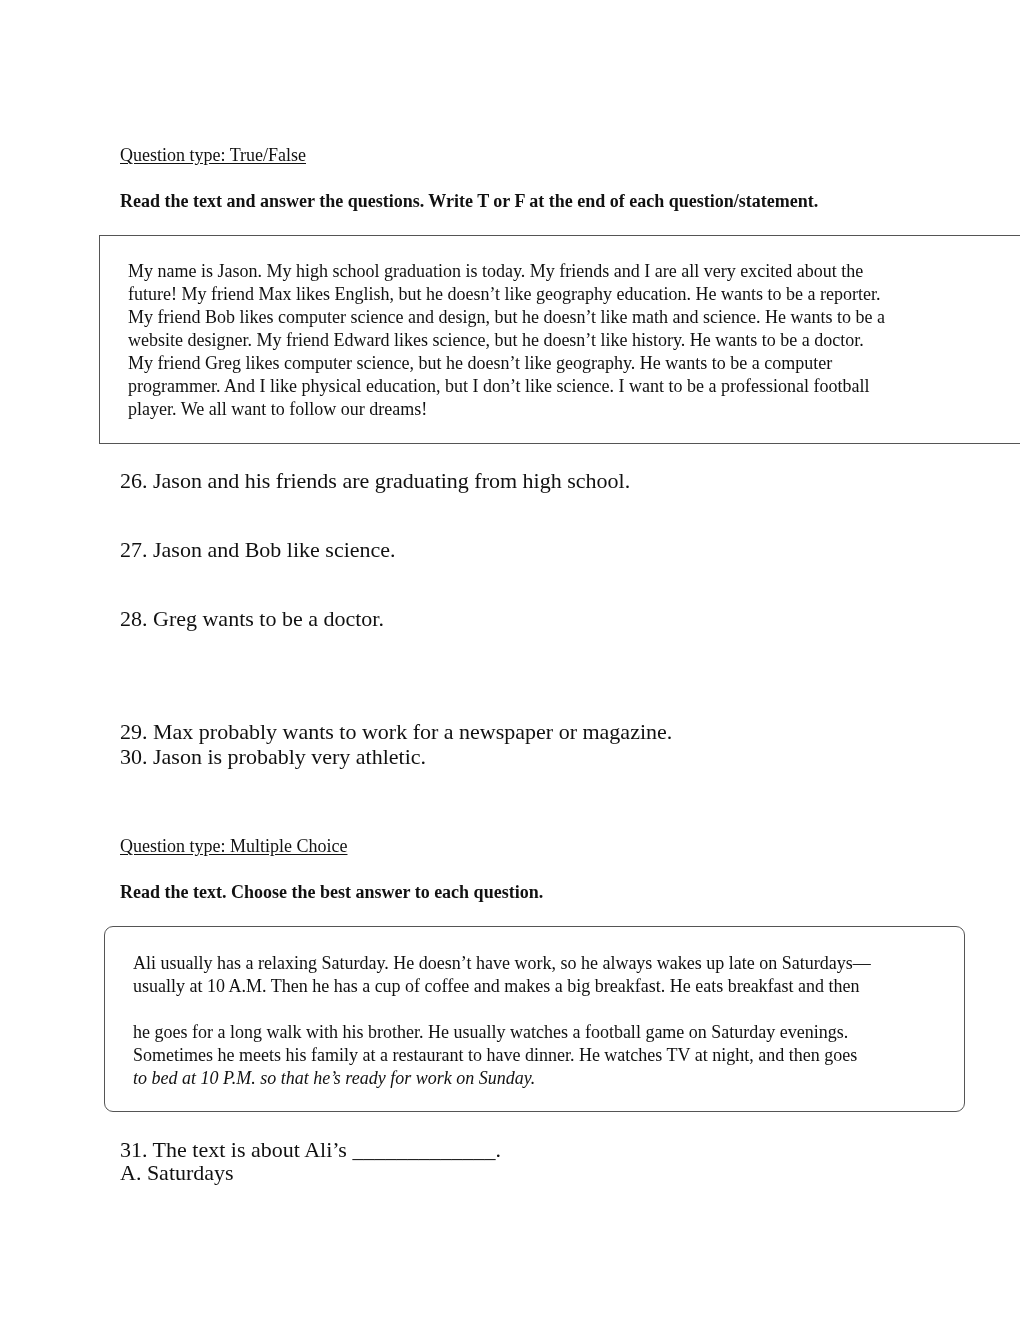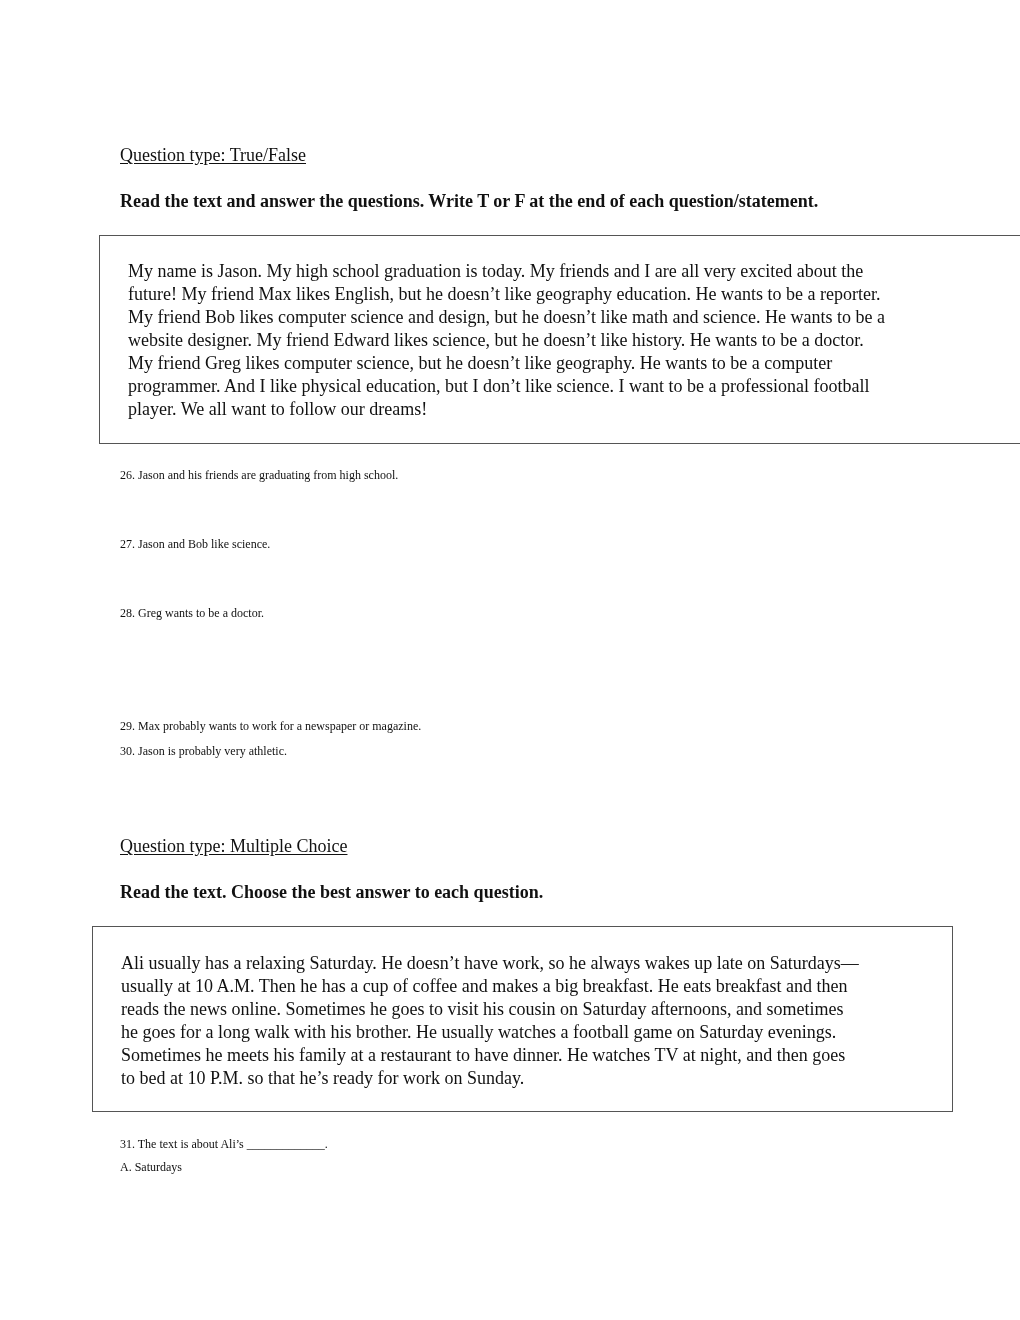--- a/index.html
+++ b/index.html
@@ -32,21 +32,21 @@
       box-sizing: border-box;
     }
     .passage-line {
       position: absolute;
       left: 28px;
       font-size: 18px;
       white-space: nowrap;
       line-height: 23px;
     }
     .question {
-      font-size: 12px;
+      font-size: 22px;
       white-space: nowrap;
     }
   </style>
 </head>
 <body>
 
 <div class="abs section-label" style="left:120px; top:145px;">Question type: True/False</div>
 
 <div class="abs instructions" style="left:120px; top:191px;">Read the text and answer the questions. Write T or F at the end of each question/statement.</div>
 
@@ -63,23 +63,22 @@
 <div class="abs question" style="left:120px; top:468px;">26. Jason and his friends are graduating from high school.</div>
 <div class="abs question" style="left:120px; top:537px;">27. Jason and Bob like science.</div>
 <div class="abs question" style="left:120px; top:606px;">28. Greg wants to be a doctor.</div>
 <div class="abs question" style="left:120px; top:675px;margin-top:44px;">29. Max probably wants to work for a newspaper or magazine.</div>
 <div class="abs question" style="left:120px; top:744px;">30. Jason is probably very athletic.</div>
 
 <div class="abs section-label" style="left:120px; top:836px;">Question type: Multiple Choice</div>
 
 <div class="abs instructions" style="left:120px; top:882px;">Read the text. Choose the best answer to each question.</div>
 
-<div class="abs passage-box" style="left:92px; top:926px; width:861px; height:186px;">
+<div class="abs passage-box" style="left:104px; top:926px; width:861px; height:186px;border-radius:9px;">
   <div class="passage-line" style="top:25px;">Ali usually has a relaxing Saturday. He doesn’t have work, so he always wakes up late on Saturdays—</div>
   <div class="passage-line" style="top:48px;">usually at 10 A.M. Then he has a cup of coffee and makes a big breakfast. He eats breakfast and then</div>
-  <div class="passage-line" style="top:71px;">reads the news online. Sometimes he goes to visit his cousin on Saturday afternoons, and sometimes</div>
   <div class="passage-line" style="top:94px;">he goes for a long walk with his brother. He usually watches a football game on Saturday evenings.</div>
   <div class="passage-line" style="top:117px;">Sometimes he meets his family at a restaurant to have dinner. He watches TV at night, and then goes</div>
-  <div class="passage-line" style="top:140px;">to bed at 10 P.M. so that he’s ready for work on Sunday.</div>
+  <div class="passage-line" style="top:140px;font-style:italic;">to bed at 10 P.M. so that he’s ready for work on Sunday.</div>
 </div>
 
 <div class="abs question" style="left:120px; top:1137px;">31. The text is about Ali’s _____________.</div>
 <div class="abs question" style="left:120px; top:1160px;">A. Saturdays</div>
 
 </body></html>

